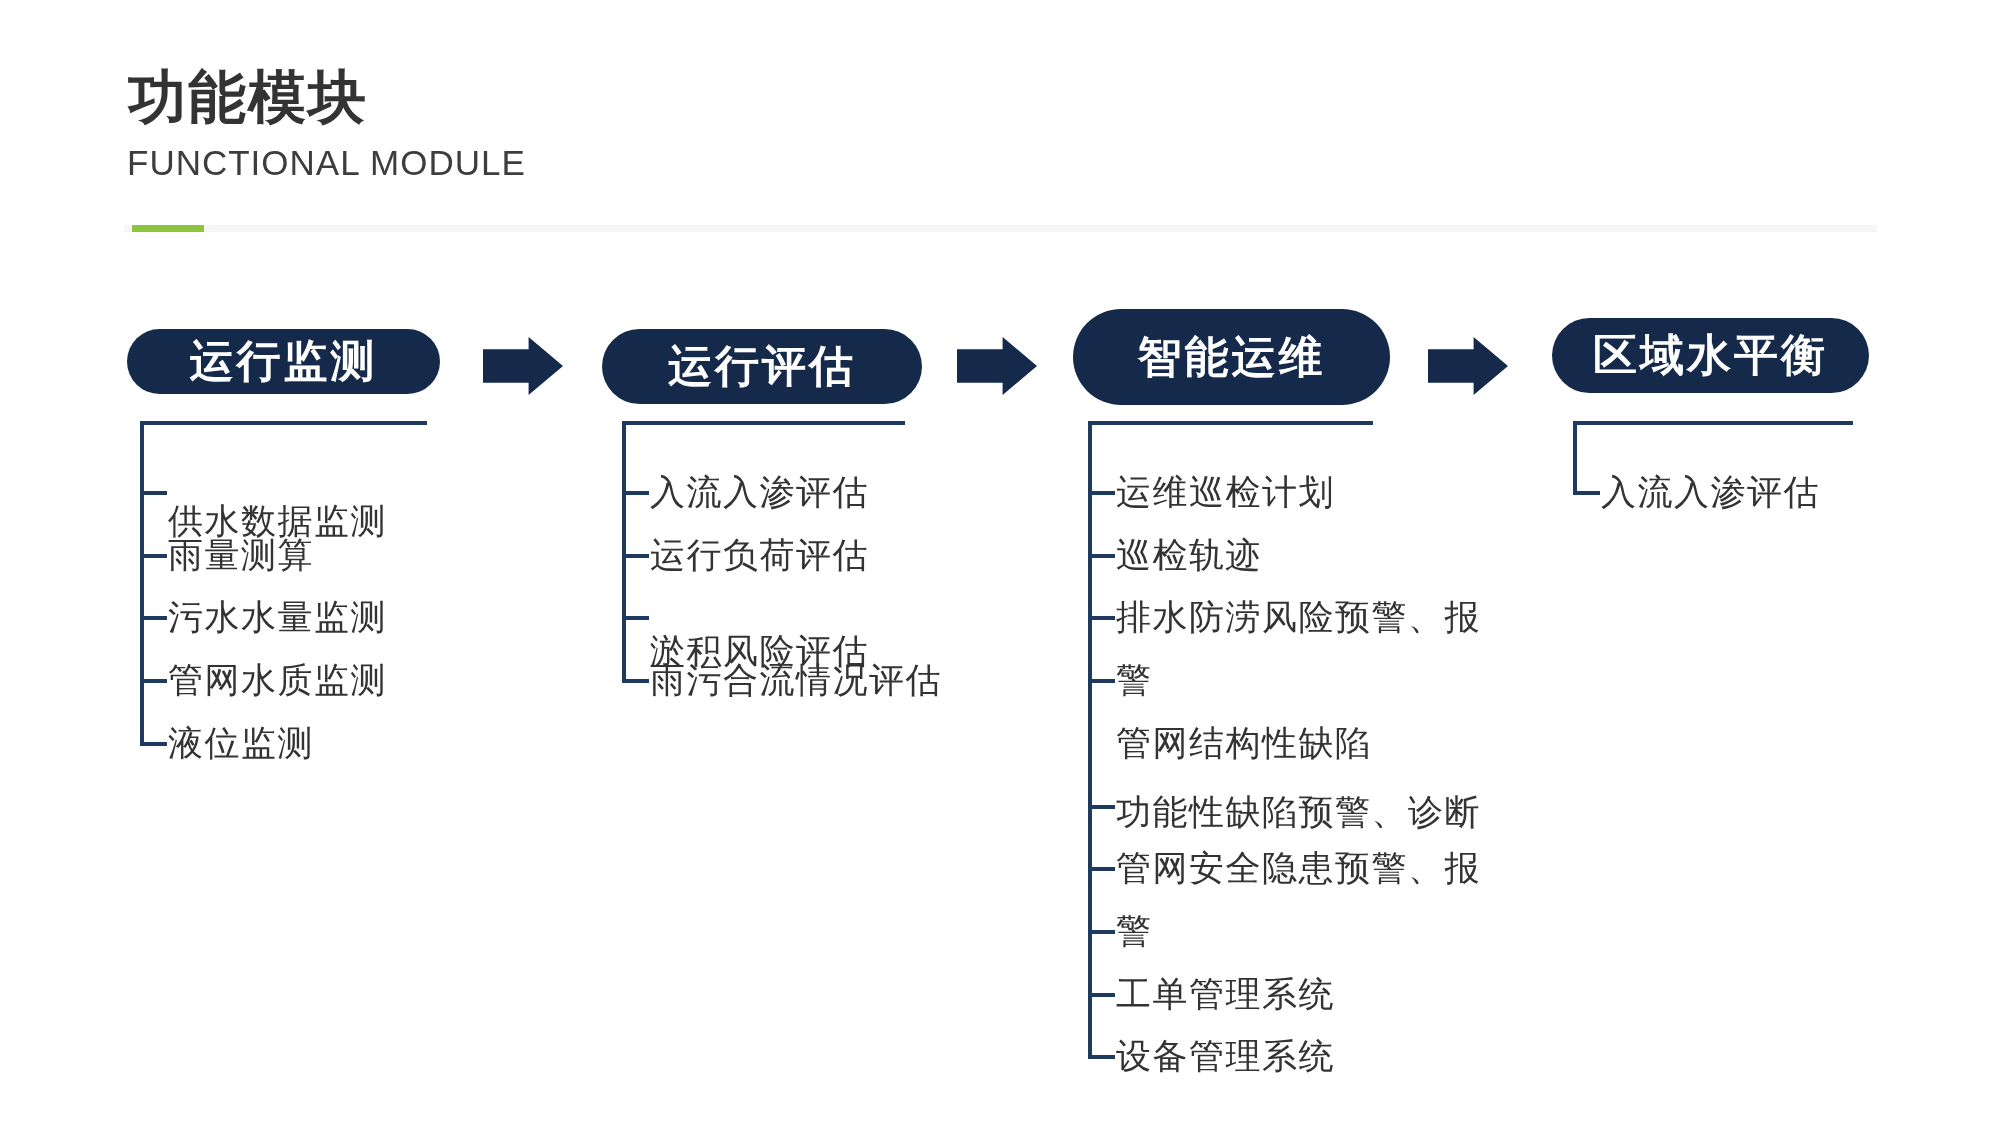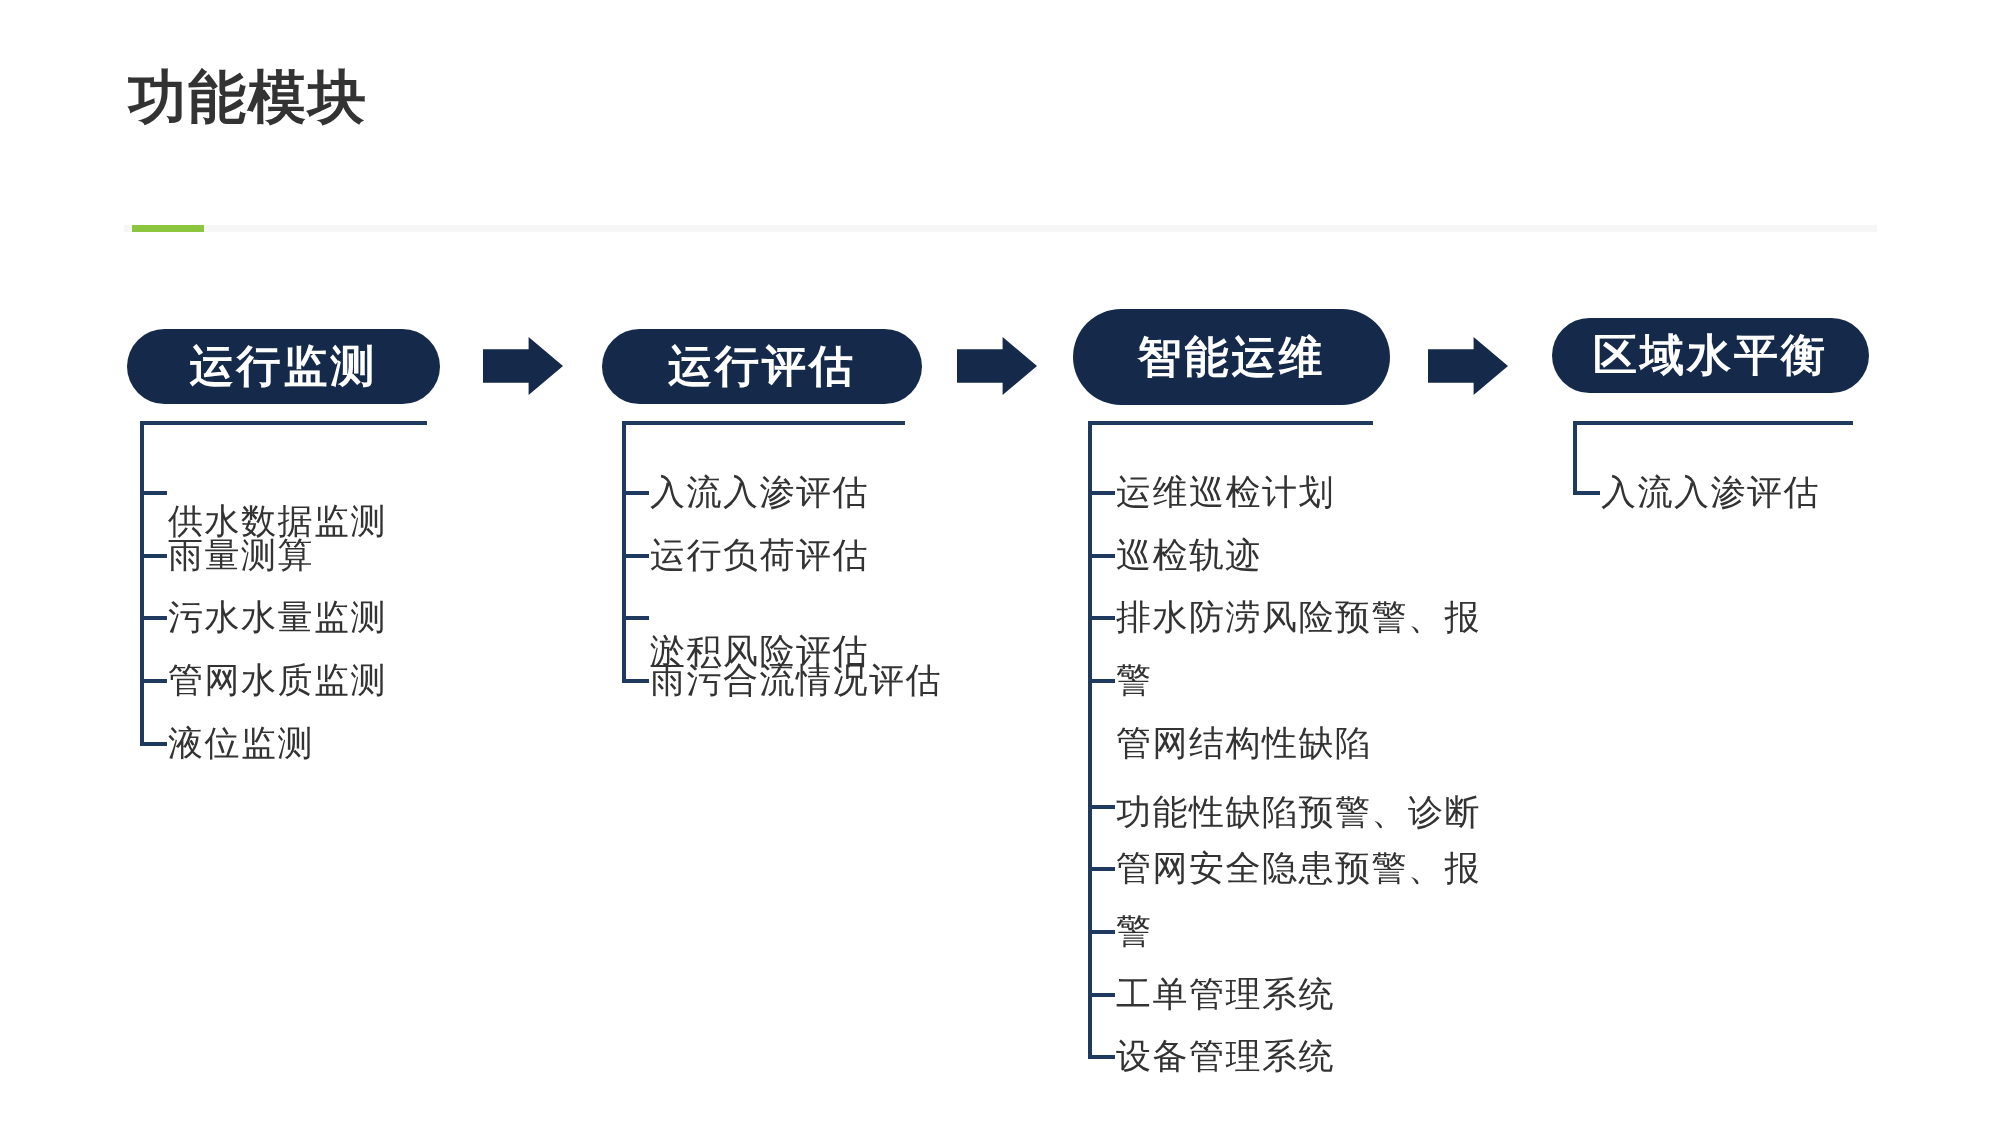--- a/index.html
+++ b/index.html
@@ -83,25 +83,26 @@
     letter-spacing: 1.5px;
     line-height: 1;
     white-space: nowrap;
   }
 </style>
 </head>
 <body>
 
 <div class="canvas">
   <div class="page-title">功能模块</div>
+  <div class="page-subtitle">FUNCTIONAL MODULE</div>
   <div class="divider-line">
     <div class="divider-accent"></div>
   </div>
   <div id="diagram">
-      <div class="pill" style="left: 127px; top: 329px; width: 313px; height: 75px;">
+      <div class="pill" style="left: 127px; top: 329px; width: 313px; height: 65px;">
         <div class="pill-label">运行监测</div>
       </div>
       <div class="tline" style="left: 140px; top: 421px; width: 287px; height: 4px;"></div>
       <div class="tline" style="left: 140px; top: 421px; width: 4px; height: 325px;"></div>
       <div class="tline" style="left: 140px; top: 491px; width: 27px; height: 4px;"></div>
       <div class="item-label" style="left: 168px; top: 493px; margin-top: 29px;">供水数据监测</div>
       <div class="tline" style="left: 140px; top: 554px; width: 27px; height: 4px;"></div>
       <div class="item-label" style="left: 168px; top: 556px;">雨量测算</div>
       <div class="tline" style="left: 140px; top: 616px; width: 27px; height: 4px;"></div>
       <div class="item-label" style="left: 168px; top: 618px;">污水水量监测</div>

